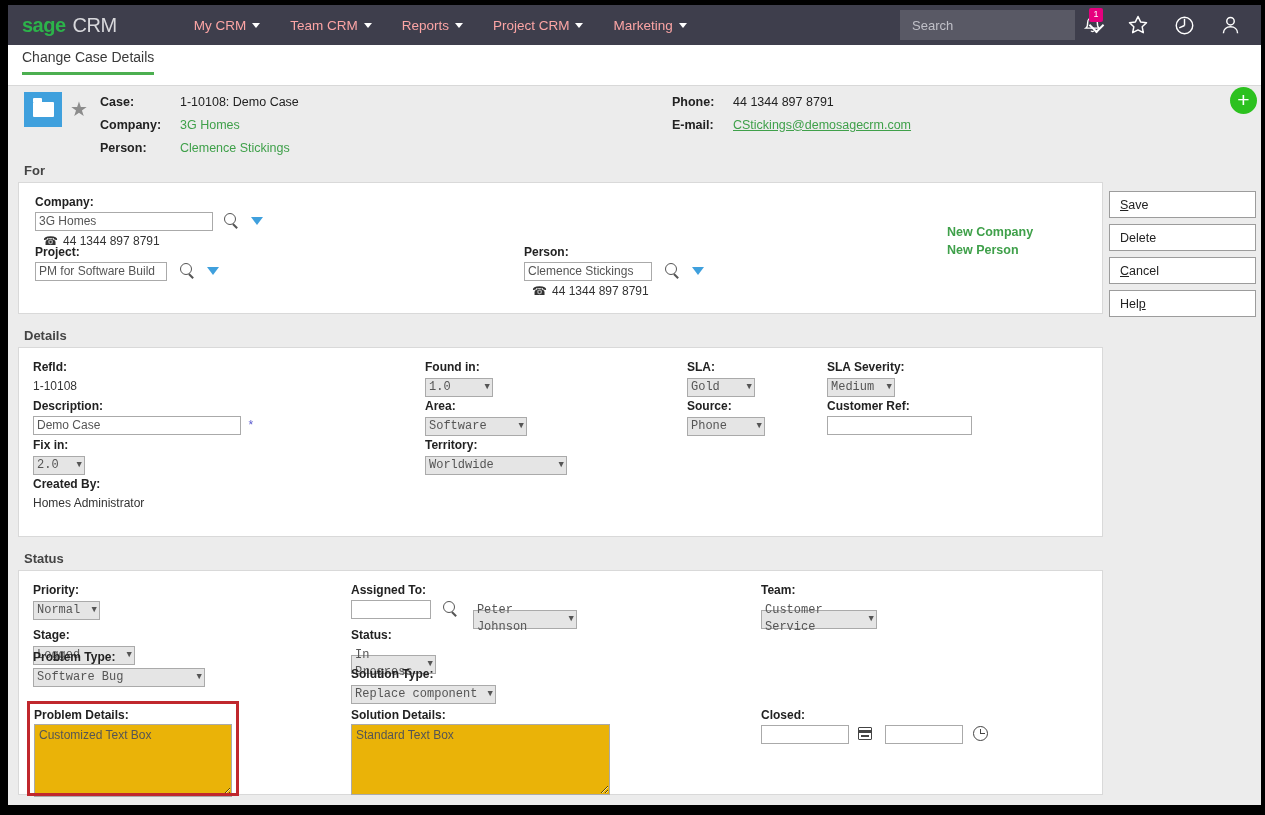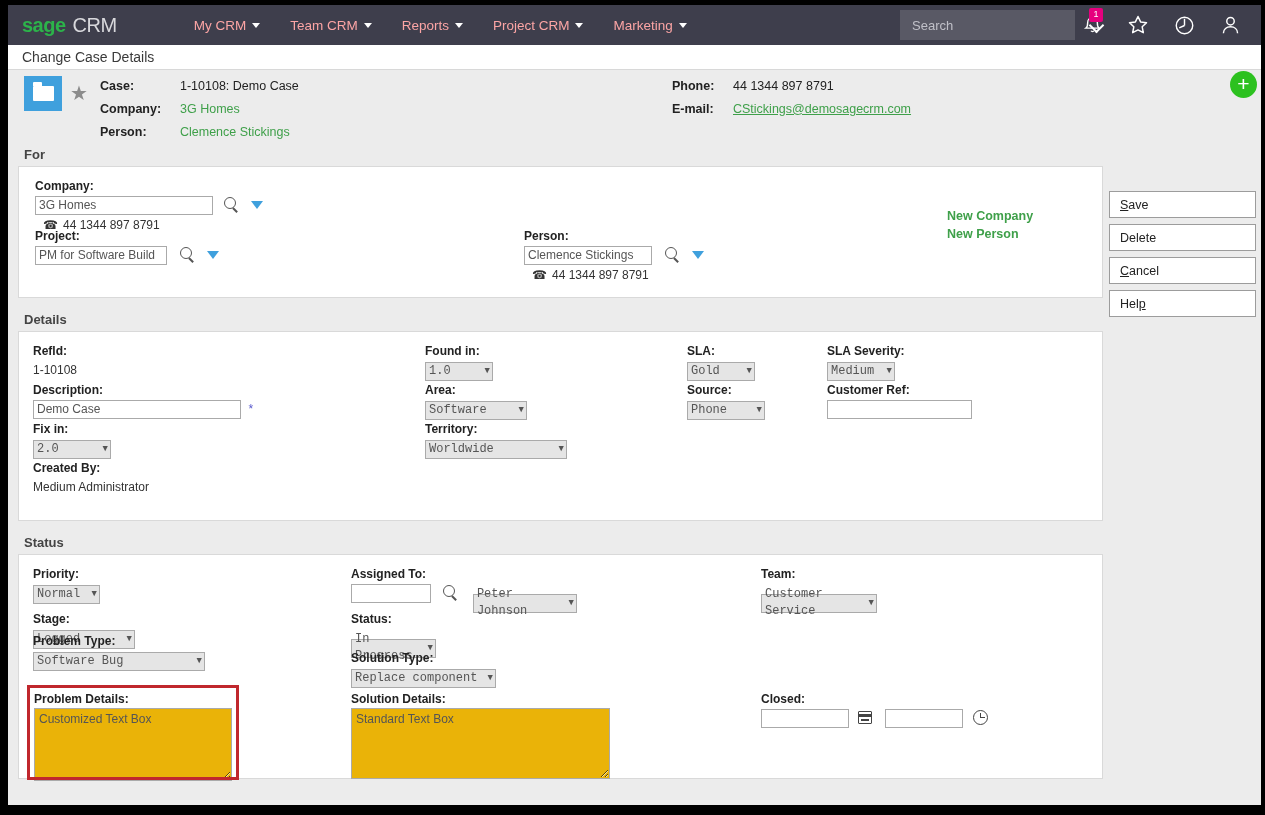--- a/index.html
+++ b/index.html
@@ -109,21 +109,21 @@
     font-size: 9px;
     line-height: 13px;
     min-width: 14px; height: 14px;
     text-align: center;
     border-radius: 2px;
     padding: 0 2px;
   }
 
   
   .tabstrip {
-    height: 24px;
+    height: 40px;
     background: #ffffff;
     position: relative;
   }
   .tab {
     position: absolute;
     left: 14px; top: 4px;
     font-size: 14px;
     color: #3a3a3a;
     cursor: pointer;
   }
@@ -582,28 +582,28 @@
       <span class="lbl">Refld:</span>
       <span class="val-static">1-10108</span>
     </div>
     <div style="position:absolute;left:14px;top:51px;">
       <span class="lbl">Description:</span>
       <input class="txt" style="width: 208px;" value="Demo Case">
       <span class="req-star">*</span>
     </div>
     <div style="position:absolute;left:14px;top:90px;">
       <span class="lbl">Fix in:</span>
-      <div class="fakesel" style="width:78px;text-align:center;">
+      <div class="fakesel" style="width:52px;text-align:center;">
         <span>2.0</span>
         <span class="dn">▼</span>
       </div>
     </div>
     <div style="position:absolute;left:14px;top:129px;">
       <span class="lbl">Created By:</span>
-      <span class="val-static">Medium Administrator</span>
+      <span class="val-static">Homes Administrator</span>
     </div>
 
     <div style="position:absolute;left:406px;top:12px;">
       <span class="lbl">Found in:</span>
       <div class="fakesel" style="width:68px;">
         <span>1.0</span>
         <span class="dn">▼</span>
       </div>
     </div>
     <div style="position:absolute;left:406px;top:51px;">

